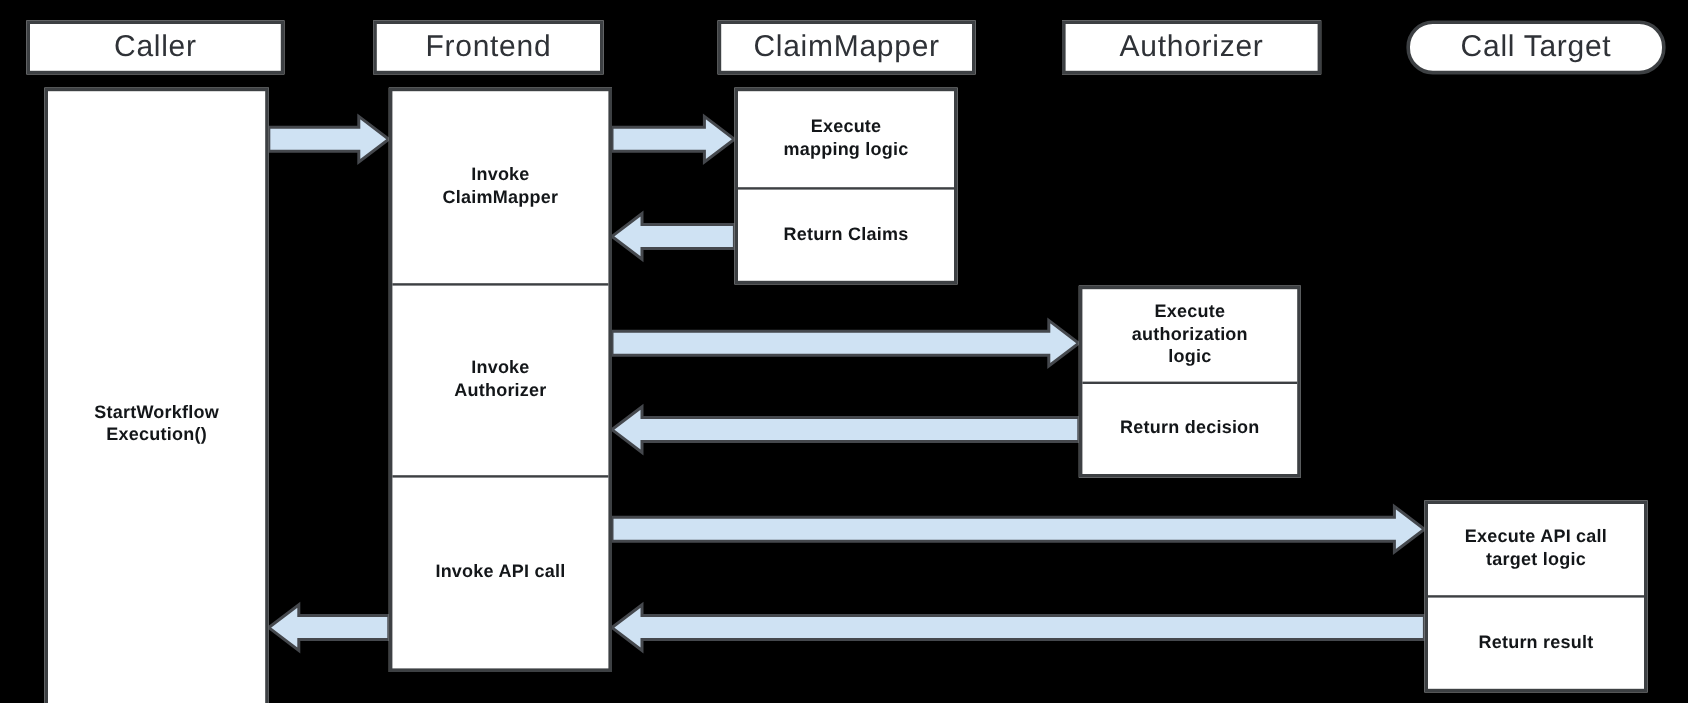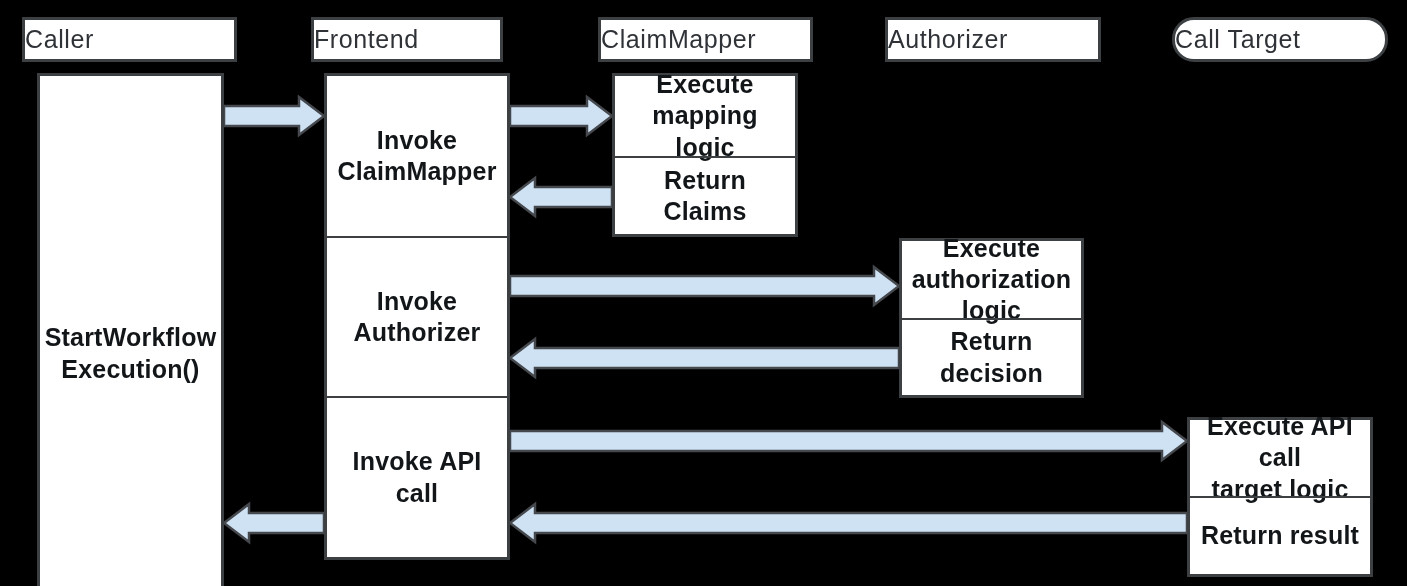--- a/index.html
+++ b/index.html
@@ -17,21 +17,21 @@
   }
   .lane-header {
     position: absolute;
     top: 17px;
     height: 45px;
     background: #ffffff;
     border: 3px solid #3d4043;
     box-sizing: border-box;
     display: flex;
     align-items: center;
-    justify-content: flex-start;
+    justify-content: center;
   }
   .lane-header .header-label {
     font-size: 25px;
     font-weight: 400;
     color: #2f3237;
     letter-spacing: 0.6px;
     white-space: nowrap;
   }
   .activation-box {
     position: absolute;
@@ -46,21 +46,21 @@
     align-items: center;
     justify-content: center;
     box-sizing: border-box;
     padding: 2px 4px;
   }
   .box-section + .box-section {
     border-top: 2px solid #3d4043;
     justify-content: center;
   }
   .box-label {
-    font-size: 25px;
+    font-size: 15px;
     font-weight: 700;
     color: #131619;
     letter-spacing: 0.2px;
     line-height: 1.25;
     text-align: center;
     white-space: pre-line;
   }
   #arrow-layer {
     position: absolute;
     left: 0;

